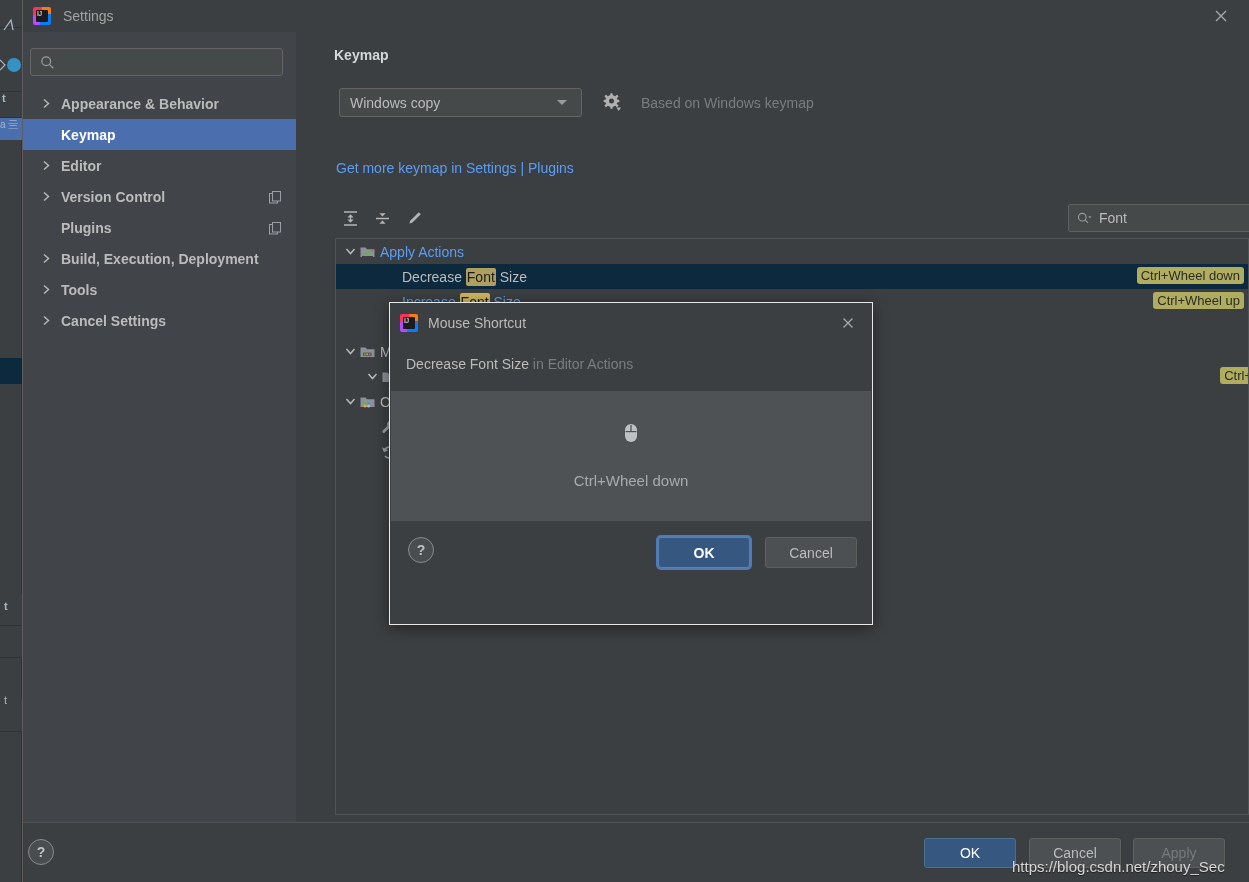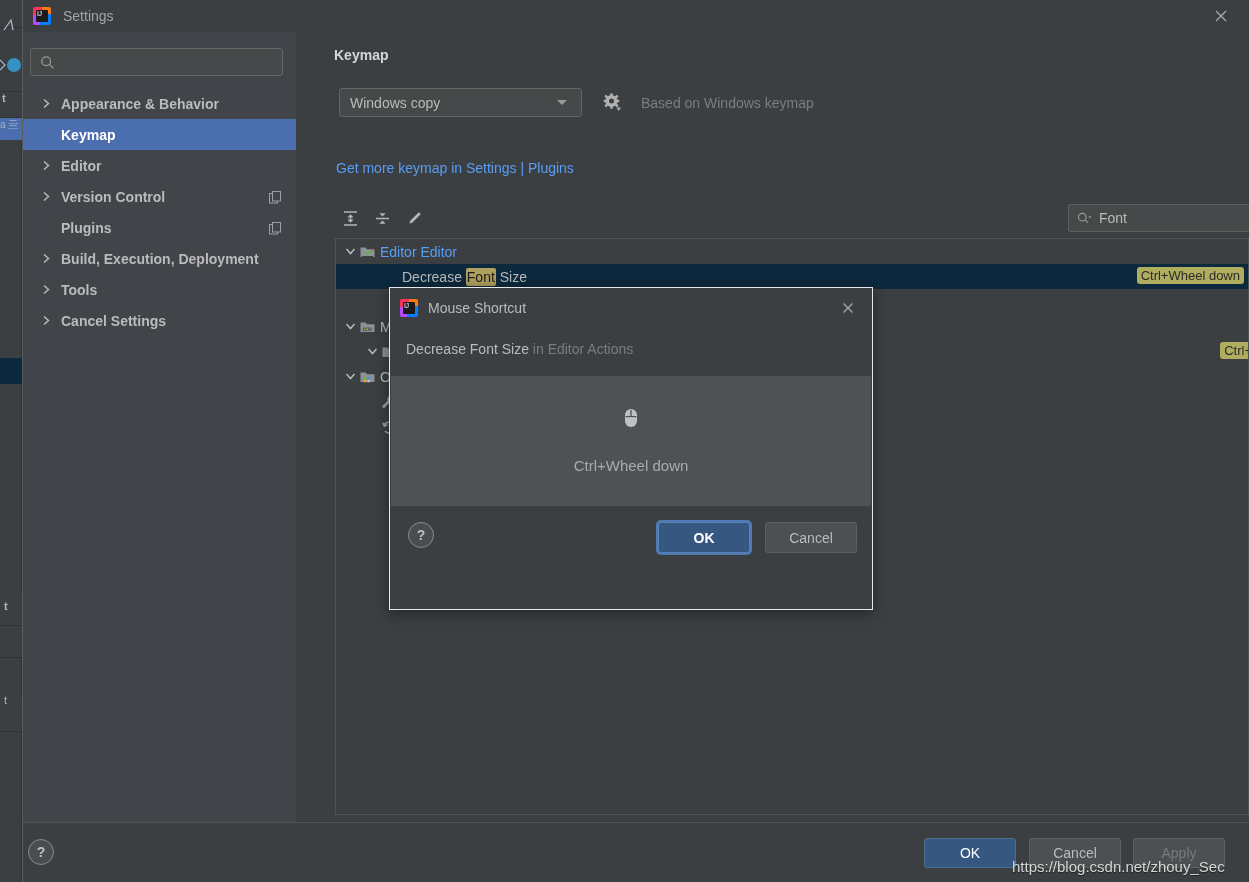--- a/index.html
+++ b/index.html
@@ -221,21 +221,21 @@
     position: absolute; left: 1012px; top: 858px;
     font-size: 15px; color: #e2e2e2;
     opacity: 0.92;
     white-space: nowrap;
     text-shadow: 0 1px 1px rgba(0,0,0,0.6);
     pointer-events: none;
   }
 
   
   #mouse-dialog {
-    position: absolute; left: 389px; top: 287px;
+    position: absolute; left: 389px; top: 302px;
     width: 484px; height: 323px;
     background: #3c3f41;
     border: 1px solid #e8e8e8;
     z-index: 50;
     box-shadow: 0 3px 14px rgba(0,0,0,0.45);
   }
   #md-titlebar { position: relative; height: 40px; display: flex; align-items: center; }
   #md-title { margin-left: 10px; font-size: 14px; color: #bbbbbb; }
   #md-close {
     position: absolute; right: 14px; top: 10px;
@@ -482,27 +482,33 @@
               </svg>
             </span>
             <span class="ic">
               <svg width="15" height="14" viewBox="0 0 15 14">
                 <path d="M0.5 2.5 H5.5 L7 4.2 H14.5 V12 H0.5 Z" fill="#8c9299"></path>
                 <path d="M2 11.5 H13" stroke="#3c3f41" stroke-width="1"></path>
                 <path d="M5 10 L7.5 6.5 L9.5 9 L12 5.5" stroke="#62b543" stroke-width="1.3" fill="none"></path>
                 <rect x="11" y="4.6" width="1.8" height="1.8" fill="#db5860"></rect>
               </svg>
             </span>
-            <span><span class="txt blue">Editor Editor</span></span>
+            <span><span class="txt blue">Apply Actions</span></span>
           </div>
           <div class="a-row sel" style="padding-left: 28px;">
             <span class="chev2"></span>
             <span class="ic"></span>
             <span><span class="txt">Decrease <span class="hl">Font</span> Size</span></span>
             <span class="sc-badge" style="right: 4px;">Ctrl+Wheel down</span>
+          </div>
+          <div class="a-row" style="padding-left: 28px;">
+            <span class="chev2"></span>
+            <span class="ic"></span>
+            <span><span class="txt blue">Increase <span class="hl">Font</span> Size</span></span>
+            <span class="sc-badge" style="right: 4px;">Ctrl+Wheel up</span>
           </div>
           <div class="a-row" style="padding-left: 28px;">
             <span class="chev2"></span>
             <span class="ic"></span>
             <span><span class="txt">Reset <span class="hl">Font</span> Size</span></span>
           </div>
           <div class="a-row" style="padding-left: 6px;">
             <span class="chev2">
               <svg width="11" height="9" viewBox="0 0 11 9">
                 <path d="M1.5 2 L5.5 6.5 L9.5 2" stroke="#b8b8b8" stroke-width="1.5" fill="none"></path>

